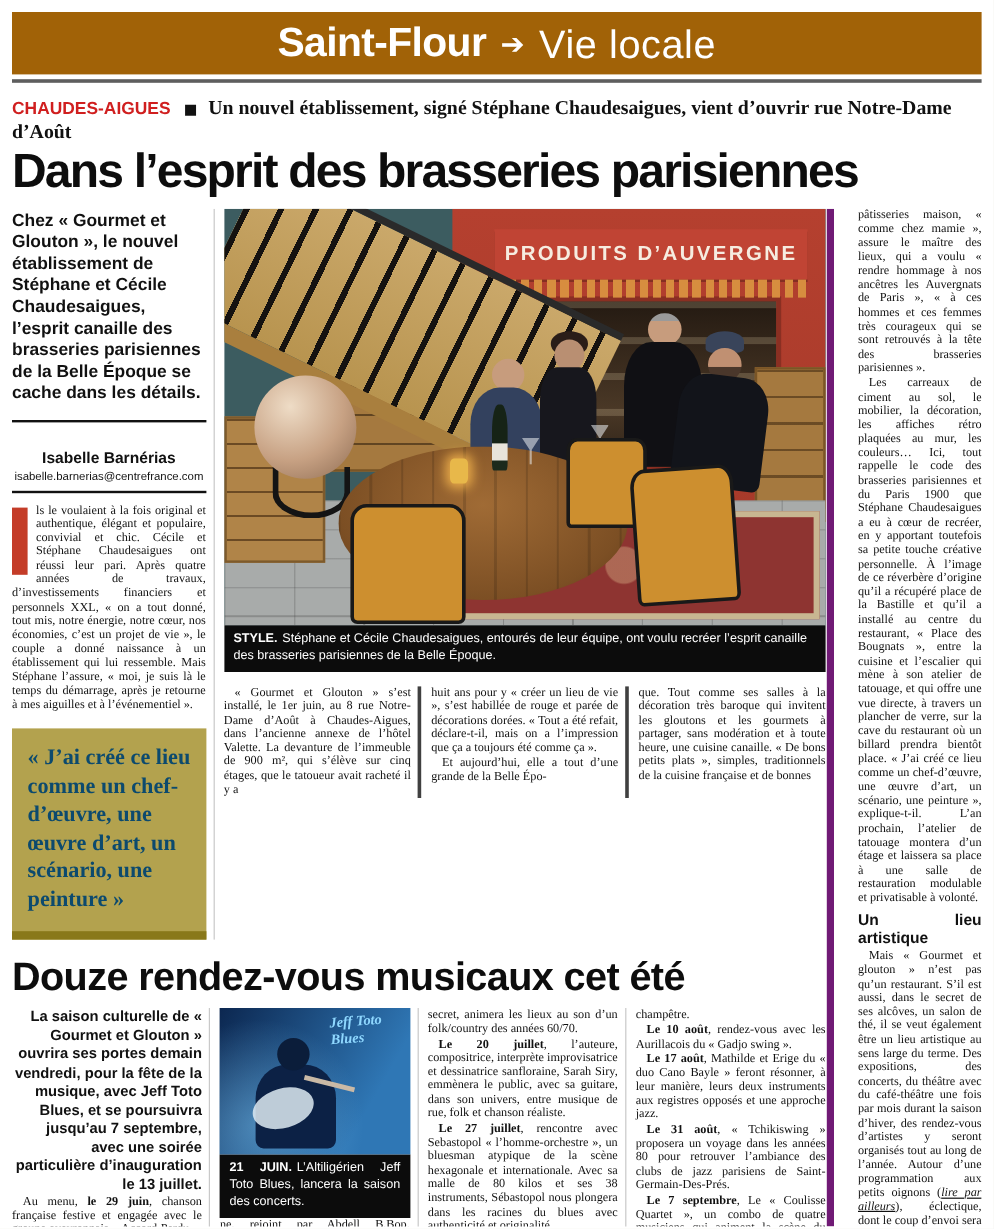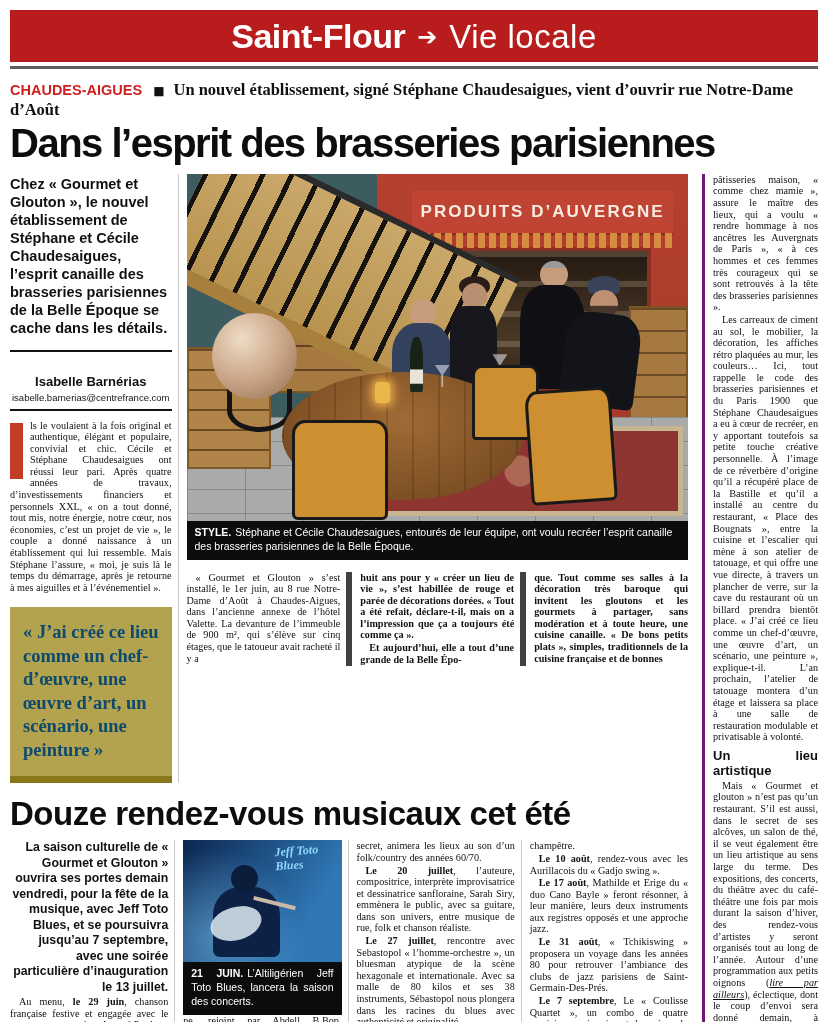--- a/index.html
+++ b/index.html
@@ -1,36 +1,36 @@
 <!DOCTYPE html>
 <html lang="fr"><head>
 <meta charset="utf-8">
 <style>
   html,body{margin:0;padding:0;background:#f5f5f2;}
   body{width:828px;height:1024px;overflow:hidden;font-family:"Liberation Serif",serif;color:#111;}
   .page{position:relative;width:808px;height:1004px;padding:10px;background:#fff;}
 
   
-  .banner{background:#b91c1c;height:52px;display:flex;align-items:center;justify-content:center;gap:12px;color:#fff;}
+  .banner{background:#a16207;height:52px;display:flex;align-items:center;justify-content:center;gap:12px;color:#fff;}
   .banner-main{font:700 34px/1 "Liberation Sans",sans-serif;letter-spacing:-.5px;}
   .banner-arrow{font:700 24px/1 "DejaVu Sans",sans-serif;position:relative;top:1px;}
   .banner-sub{font:400 33px/1 "Liberation Sans",sans-serif;letter-spacing:.5px;}
   .banner-rule{height:3px;background:#5e5e5e;margin-top:4px;}
 
   
   .kicker{margin:11px 0 3px;}
   .kicker-loc{color:#d01f1f;font:700 14.5px "Liberation Sans",sans-serif;}
   .kicker-sq{color:#111;font:400 12px "DejaVu Sans",sans-serif;margin:0 5px 0 7px;}
   .kicker-text{font:700 16.5px "Liberation Serif",serif;}
   h1{margin:3px 0 10px;font:700 40px/1.02 "Liberation Sans",sans-serif;letter-spacing:-1.5px;color:#0d0d0d;}
 
   
   .content{display:flex;height:848px;overflow:hidden;}
   .left-region{flex:0 0 678px;}
-  .colE{flex:1;border-left:3px solid #701a75;margin-left:14px;padding-left:8px;}
+  .colE{flex:1;border-left:6px solid #701a75;margin-left:1px;padding-left:20px;}
   .a1-row{display:flex;}
   .colA{flex:0 0 160px;margin-right:6px;}
   .middle{flex:1;border-left:1px solid #c9c9c9;padding-left:8px;}
 
   
   .standfirst{font:700 14.5px/1.24 "Liberation Sans",sans-serif;margin:2px 0 12px;}
   .byline{border-top:2px solid #111;border-bottom:2px solid #111;text-align:center;padding:22px 2px 6px;margin-bottom:9px;}
   .byline-name{font:700 13px "Liberation Sans",sans-serif;}
   .byline-email{font:400 9.5px "Liberation Sans",sans-serif;margin-top:3px;}
   .bodytext{font:400 10.2px/11.6px "Liberation Serif",serif;text-align:justify;}
@@ -94,21 +94,21 @@
   .g1{left:49.5%;top:55%;} .g2{left:61%;top:52%;}
   .ph-candle{left:37.5%;top:60%;width:3%;height:6%;background:#e8b84a;border-radius:22%;box-shadow:0 0 9px 4px rgba(255,190,80,.75);}
   .chair{background:#cd8f2f;border:3px solid #191919;border-radius:14% 14% 6% 6%;}
   .chair-c1{left:21%;top:71%;width:18%;height:27%;}
   .chair-c2{left:57%;top:55%;width:12%;height:20%;}
   .chair-c3{left:68%;top:62%;width:16%;height:31%;transform:rotate(-4deg);}
 
   
   .midcols{display:flex;margin-top:12px;}
   .midcol{flex:1;}
-  .midcol + .midcol{border-left:6px solid #404040;margin-left:6px;padding-left:8px;font-weight:bold;}
+  .midcol + .midcol{border-left:3px solid #404040;margin-left:6px;padding-left:8px;}
 
   
   .a2{margin-top:14px;}
   h2{margin:0 0 10px;font:700 33px/1 "Liberation Sans",sans-serif;letter-spacing:-.5px;color:#0d0d0d;}
   .a2cols{display:flex;}
   .a2col{flex:1;min-width:0;}
   .a2col + .a2col{border-left:1px solid #c9c9c9;margin-left:6px;padding-left:8px;}
   .lead{font:700 12.3px/1.26 "Liberation Sans",sans-serif;margin:0 0 4px;text-align:right;}
 
   .photo-music{position:relative;height:122px;overflow:hidden;

